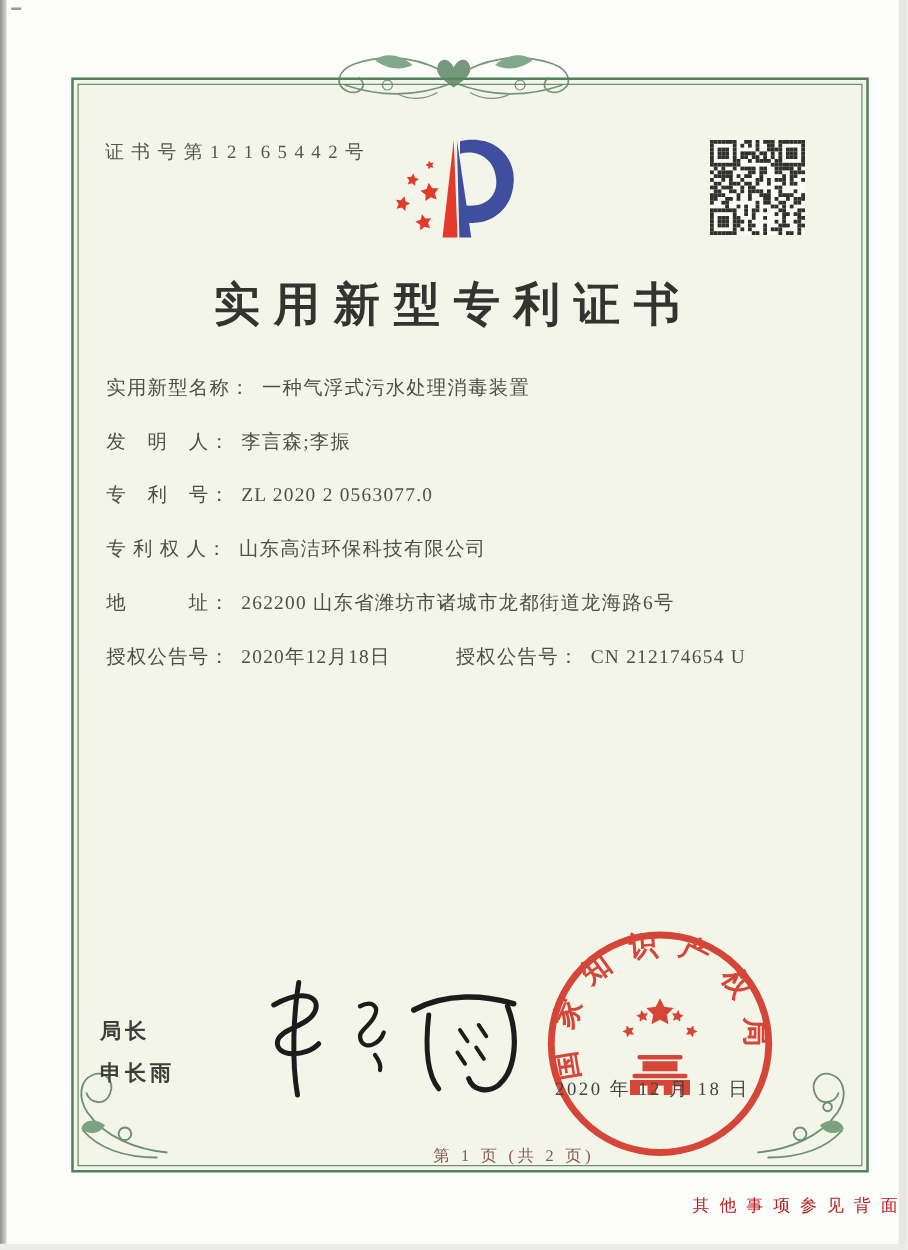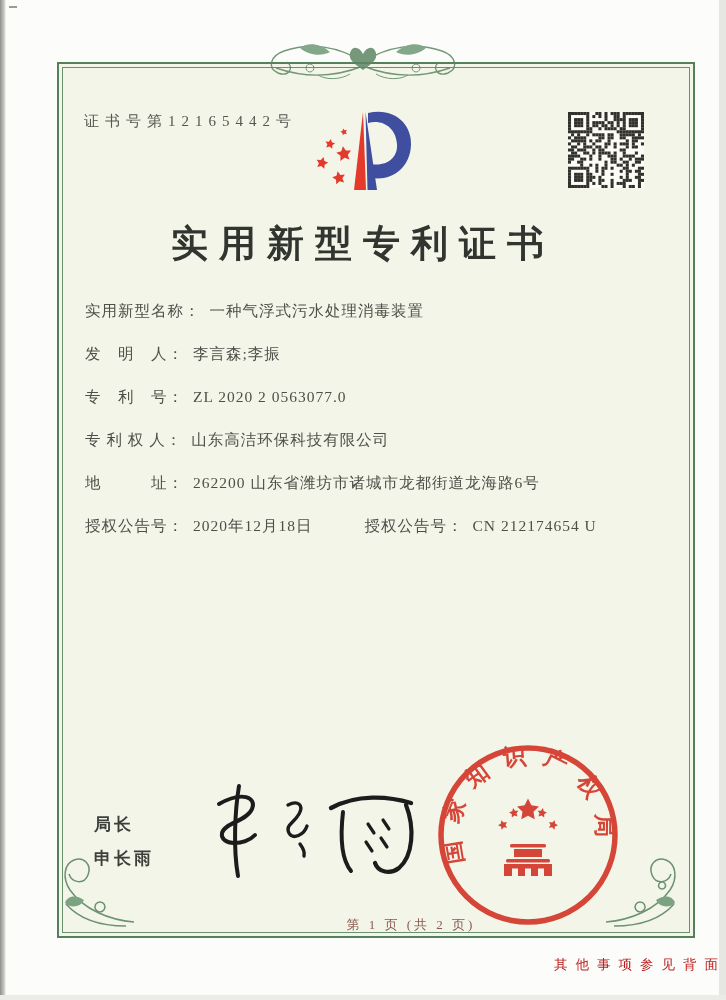--- a/index.html
+++ b/index.html
@@ -34,21 +34,21 @@
   .fields{position:absolute;left:85px;top:301px;width:566px;}
   .field-row{line-height:20px;margin-bottom:23px;font-size:15.5px;letter-spacing:1px;
              color:#4d5048;white-space:nowrap;}
   .fvalue{margin-left:9px;}
   .pair2{margin-left:52px;font-family:Liberation Mono, monospace;}
 
   .paras{position:absolute;left:85px;top:596px;width:560px;font-size:14.5px;line-height:1.92;
          color:#5c5f55;text-align:justify;letter-spacing:1.5px;}
   .paras p{margin:0;text-indent:2em;}
 
-  .officer{position:absolute;left:94px;top:808px;font-family:"Liberation Sans","DejaVu Sans",sans-serif;
+  .officer{position:absolute;left:80px;top:808px;font-family:"Liberation Sans","DejaVu Sans",sans-serif;
            font-size:17px;font-weight:600;color:#3c3f3a;line-height:34px;letter-spacing:3px;}
   #signature{position:absolute;left:182px;top:776px;}
 
   #seal{position:absolute;left:433px;top:740px;mix-blend-mode:multiply;opacity:.93;}
   .seal-date{position:absolute;left:444px;top:862px;font-size:15px;letter-spacing:2px;
              color:#46433d;z-index:4;}
 
   .page-info{position:absolute;left:57px;top:916px;width:634px;text-align:center;
              font-size:13px;letter-spacing:3px;color:#8a5a50;z-index:4;padding-left:37px;}
   .back-note{position:absolute;left:0;top:956px;width:726px;text-align:right;
@@ -496,20 +496,21 @@
           <rect x="77" y="104" width="36" height="3.5" rx="1.5"></rect>
           <rect x="81" y="109" width="28" height="8"></rect>
           <rect x="73" y="119" width="44" height="3.5" rx="1.5"></rect>
           <rect x="71" y="124" width="48" height="12"></rect>
           <rect x="79" y="128.5" width="6" height="7.5" fill="#f3f5e9"></rect>
           <rect x="92" y="128.5" width="6" height="7.5" fill="#f3f5e9"></rect>
           <rect x="105" y="128.5" width="6" height="7.5" fill="#f3f5e9"></rect>
         </g>
       </g>
     </svg>
+    <div class="seal-date">2020 年 12 月 18 日</div>
 
     <div class="page-info">第 1 页 (共 2 页)</div>
     <div class="back-note">其他事项参见背面</div>
   </div>
 
   <div class="edge-left"></div>
   <div class="edge-right"></div>
   <div class="edge-bottom"></div>
   <div class="speck"></div>
 </div>

